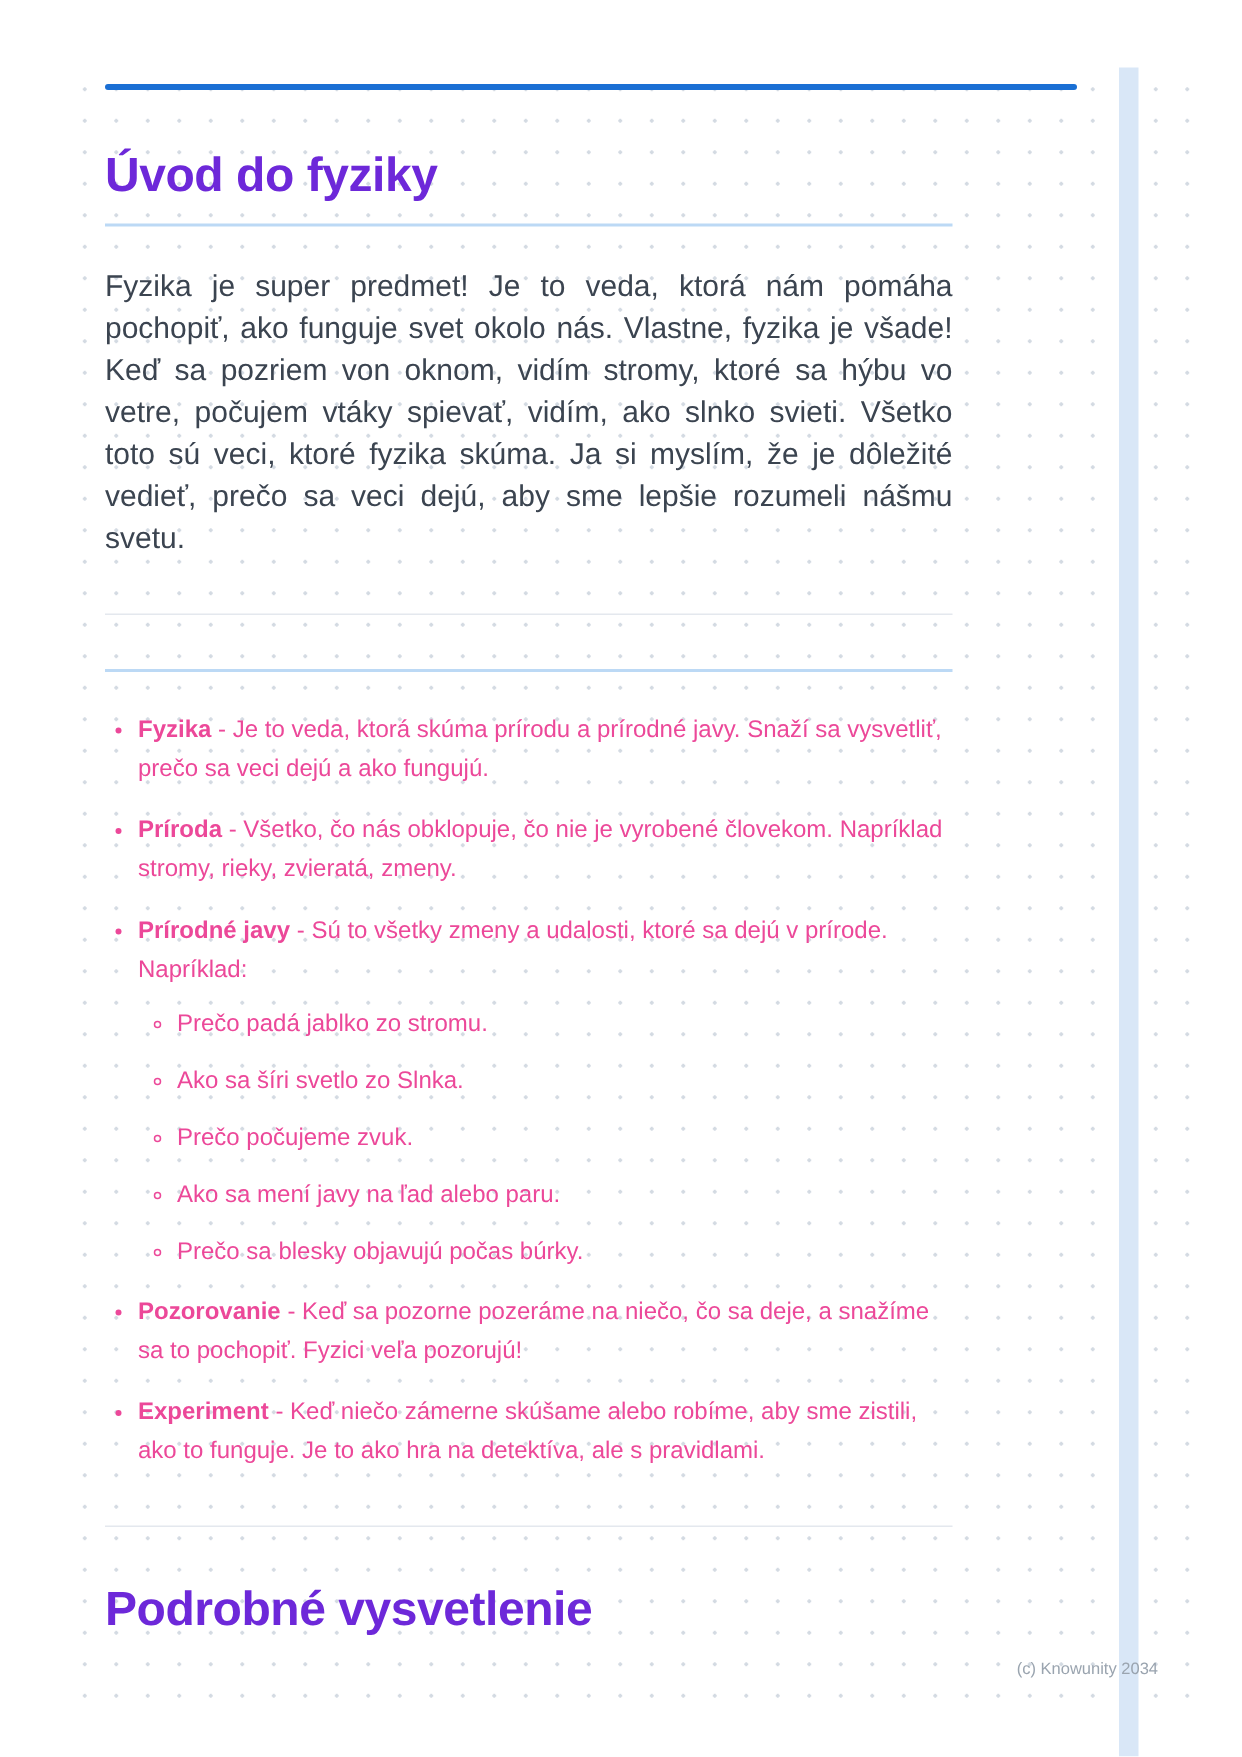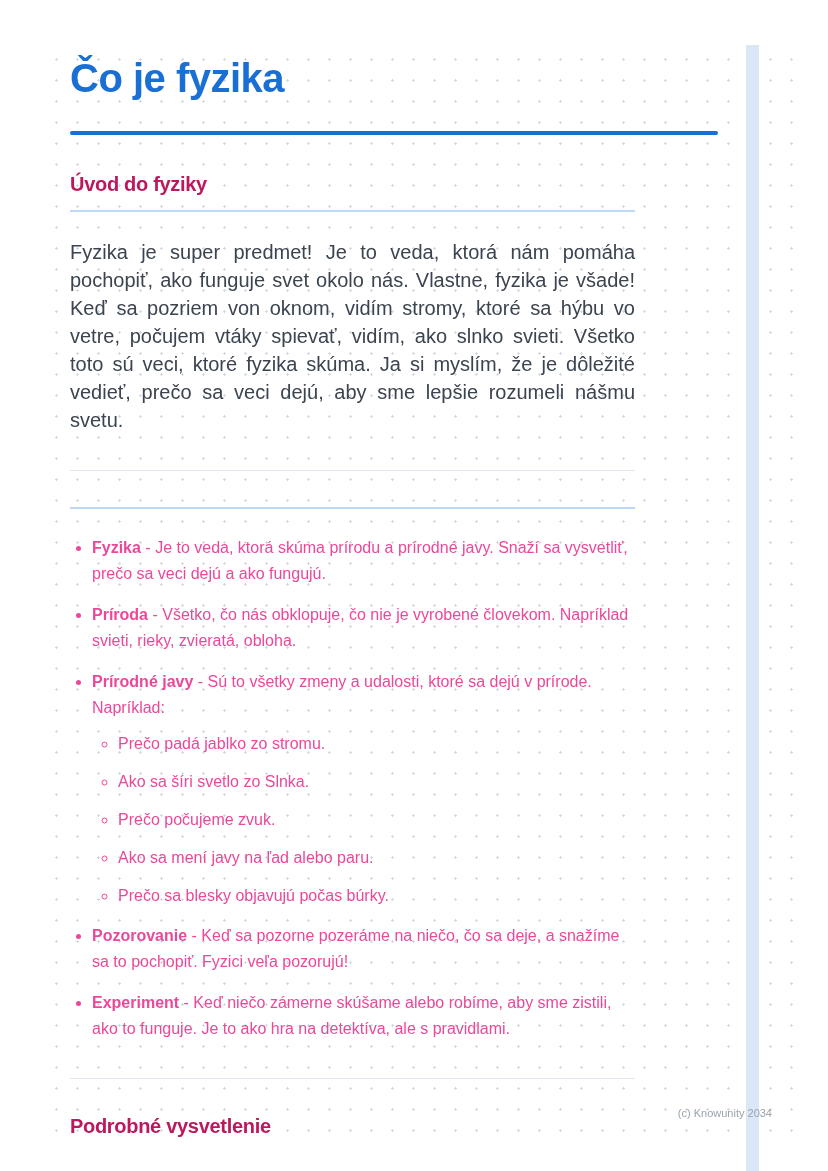--- a/index.html
+++ b/index.html
@@ -40,23 +40,23 @@
     margin-bottom: 30px;
   }
   .title-rule {
     width: 648px; height: 4px;
     background: #1a6fd4;
     border-radius: 2px;
     margin-bottom: 38px;
   }
 
   h2.section-heading {
-    font-size: 20px;
+    font-size: 32px;
     font-weight: 700;
-    color: #be185d;
+    color: #6d28d9;
     letter-spacing: -0.3px;
     margin-bottom: 14px;
   }
   .h2-rule {
     width: 565px; height: 2px;
     background: #bcd9f5;
     margin-bottom: 26px;
   }
 
   p.body, .intro-line {
@@ -109,37 +109,36 @@
 </style>
 </head>
 <body>
 
 <div class="canvas">
   <div class="dots"></div>
   <div class="accent-strip"></div>
 
   <div class="content">
 
-    <h1 class="page-title">Čo je fyzika</h1>
     <div class="title-rule"></div>
 
     <h2 class="section-heading">Úvod do fyziky</h2>
     <div class="h2-rule"></div>
     <p class="body justified">Fyzika je super predmet! Je to veda, ktorá nám pomáha pochopiť, ako funguje svet okolo nás. Vlastne, fyzika je všade! Keď sa pozriem von oknom, vidím stromy, ktoré sa hýbu vo vetre, počujem vtáky spievať, vidím, ako slnko svieti. Všetko toto sú veci, ktoré fyzika skúma. Ja si myslím, že je dôležité vedieť, prečo sa veci dejú, aby sme lepšie rozumeli nášmu svetu.</p>
 
     <hr class="divider">
 
     <div class="h2-rule"></div>
 
     <ul class="bullets">
       <li>
         <span class="term">Fyzika</span><span> - Je to veda, ktorá skúma prírodu a prírodné javy. Snaží sa vysvetliť, prečo sa veci dejú a ako fungujú.</span>
       </li>
       <li>
-        <span class="term">Príroda</span><span> - Všetko, čo nás obklopuje, čo nie je vyrobené človekom. Napríklad svieti, rieky, zvieratá, obloha.</span>
+        <span class="term">Príroda</span><span> - Všetko, čo nás obklopuje, čo nie je vyrobené človekom. Napríklad stromy, rieky, zvieratá, zmeny.</span>
       </li>
       <li>
         <span class="term">Prírodné javy</span><span> - Sú to všetky zmeny a udalosti, ktoré sa dejú v prírode. Napríklad:</span>
         <ul class="subbullets">
           <li>Prečo padá jablko zo stromu.</li>
           <li>Ako sa šíri svetlo zo Slnka.</li>
           <li>Prečo počujeme zvuk.</li>
           <li>Ako sa mení javy na ľad alebo paru.</li>
           <li>Prečo sa blesky objavujú počas búrky.</li>
         </ul>

